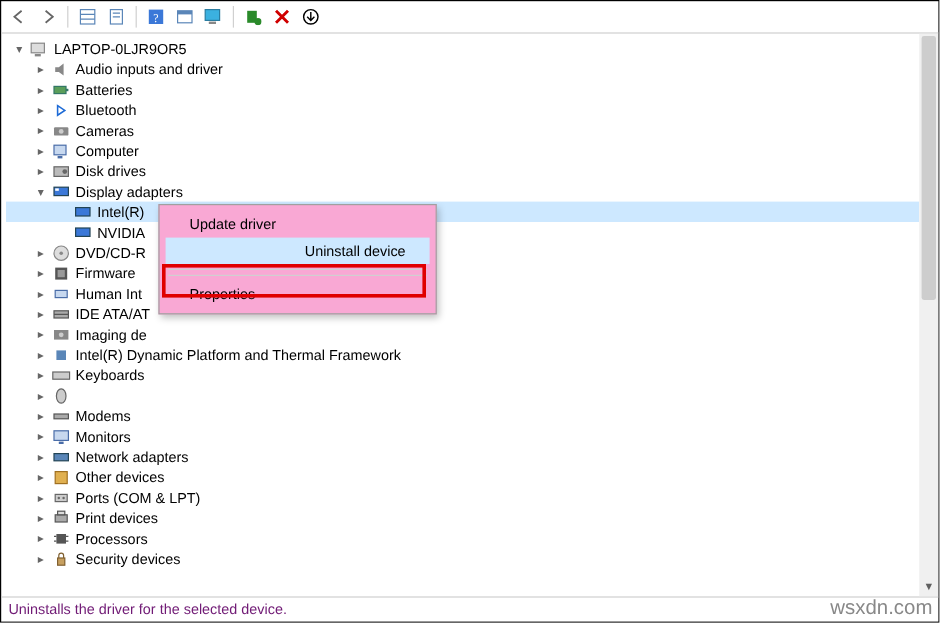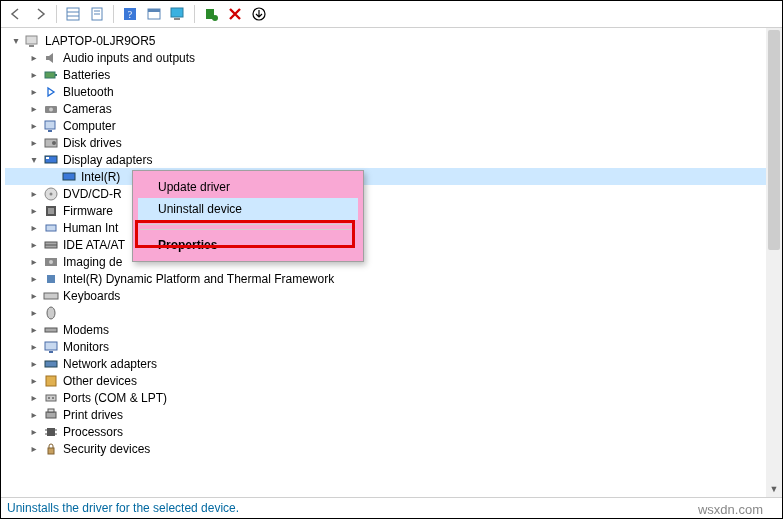--- a/index.html
+++ b/index.html
@@ -55,24 +55,24 @@
   position: absolute; left:0; right:0; height:16px;
   display:flex;align-items:center;justify-content:center;
   color:#606060; font-size:9px;
 }
 .scrollbar .arrow.up { top:0; }
 .scrollbar .arrow.down { bottom:0; }
 .statusbar {
   height: 20px;
   display: flex; align-items: center;
   padding: 0 6px;
-  color: #0369a1;
+  color: #701a75;
 }
 .watermark {
-  position: absolute; right: 20px; bottom: 2px; color: #888; font-size: 13px;
+  position: absolute; right: 6px; bottom: 2px; color: #888; font-size: 17px;
 }
 .row {
   height: 17px;
   display: flex; align-items: center;
   position: relative;
   white-space: nowrap;
 }
 .toggle {
   width: 14px; height: 14px;
   display: inline-flex; align-items: center; justify-content: center;
@@ -108,22 +108,22 @@
   display: flex; align-items: center;
   padding: 0 20px 0 20px;
   font-size: 12px;
 }
 .cm-sep { height: 1px; background: #d0d0d0; margin: 4px 2px; }
 .cm-highlight {
   position: absolute;
   border: 3px solid #e00000;
   pointer-events: none;
 }
-.cm-selected-row { background:#cde8ff; }
-.cm-bold { font-weight: 700; }
+.cm-selected-row { background:#cde8ff;justify-content:flex-end; }
+.cm-bold { font-weight: 400; }
 
 svg { display:block; }
 </style>
 </head>
 <body>
 <div class="window">
 
 <div class="toolbar">
   <div class="tool-btn">
     <svg width="14" height="14">
@@ -203,21 +203,21 @@
       <span class="lbl">LAPTOP-0LJR9OR5</span>
     </div>
 
     <div class="row indent-1">
       <span class="toggle">▸</span>
       <span class="node-icon">
             <svg width="16" height="16">
               <path d="M3 6h3l4-3v10l-4-3H3z" fill="#888"></path>
             </svg>
           </span>
-      <span class="lbl">Audio inputs and outputs</span>
+      <span class="lbl">Audio inputs and driver</span>
     </div>
 
     <div class="row indent-1">
       <span class="toggle">▸</span>
       <span class="node-icon">
             <svg width="16" height="16">
               <rect x="2" y="5" width="10" height="6" fill="#5a9e5a" stroke="#376"></rect>
               <rect x="12" y="7" width="2" height="2" fill="#376"></rect>
             </svg>
           </span>
@@ -281,20 +281,29 @@
     <div class="row indent-2 selected">
       <span class="toggle spacer">▸</span>
       <span class="node-icon">
             <svg width="16" height="16">
               <rect x="2" y="4" width="12" height="7" fill="#3b78d8" stroke="#245"></rect>
             </svg>
           </span>
       <span class="lbl">Intel(R)</span>
     </div>
 
+    <div class="row indent-2">
+      <span class="toggle spacer">▸</span>
+      <span class="node-icon">
+            <svg width="16" height="16">
+              <rect x="2" y="4" width="12" height="7" fill="#3b78d8" stroke="#245"></rect>
+            </svg>
+          </span>
+      <span class="lbl">NVIDIA</span>
+    </div>
 
     <div class="row indent-1">
       <span class="toggle">▸</span>
       <span class="node-icon">
             <svg width="16" height="16">
               <circle cx="8" cy="8" r="6" fill="#ddd" stroke="#888"></circle>
               <circle cx="8" cy="8" r="1.5" fill="#888"></circle>
             </svg>
           </span>
       <span class="lbl">DVD/CD-R</span>
@@ -426,21 +435,21 @@
     </div>
 
     <div class="row indent-1">
       <span class="toggle">▸</span>
       <span class="node-icon">
             <svg width="16" height="16">
               <rect x="3" y="5" width="10" height="6" fill="#aaa" stroke="#555"></rect>
               <rect x="5" y="2" width="6" height="3" fill="#ddd" stroke="#555"></rect>
             </svg>
           </span>
-      <span class="lbl">Print drives</span>
+      <span class="lbl">Print devices</span>
     </div>
 
     <div class="row indent-1">
       <span class="toggle">▸</span>
       <span class="node-icon">
             <svg width="16" height="16">
               <rect x="4" y="4" width="8" height="8" fill="#555"></rect>
               <line x1="2" y1="6" x2="4" y2="6" stroke="#555"></line>
               <line x1="2" y1="10" x2="4" y2="10" stroke="#555"></line>
               <line x1="12" y1="6" x2="14" y2="6" stroke="#555"></line>

